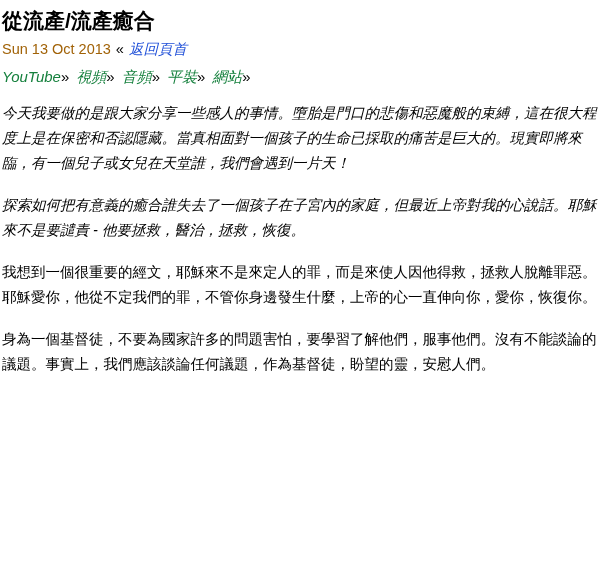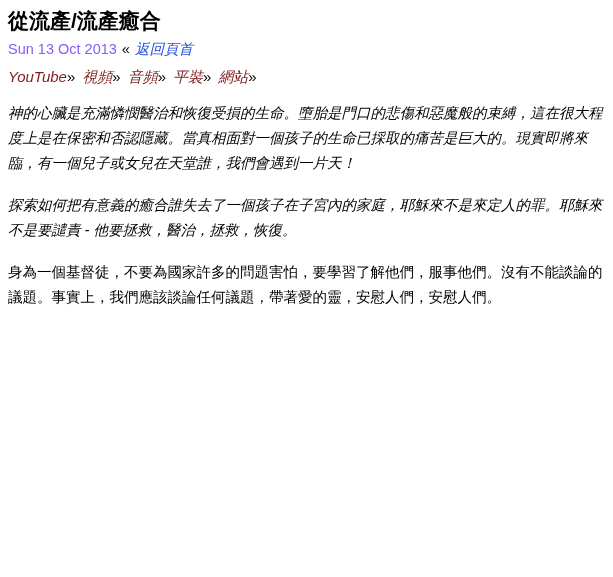--- a/index.html
+++ b/index.html
@@ -8,57 +8,57 @@
     background: #ffffff;
   }
   body {
     width: 613px;
     height: 577px;
     font-family: "Liberation Sans", sans-serif;
     color: #000000;
     overflow: hidden;
   }
   .page {
-    padding: 8px 10px 0 8px;
+    padding: 8px 10px 0 2px;
     box-sizing: border-box;
     width: 613px;
   }
   .post-title {
     font-size: 21px;
     font-weight: bold;
     line-height: 1.25;
     margin: 0 0 6px 0;
     color: #000;
     letter-spacing: 0px;
   }
   .meta-line {
     font-size: 14.5px;
     line-height: 1.35;
     margin: 0 0 7px 0;
     color: #000;
   }
   .meta-date {
-    color: #8b5cf6;
+    color: #a16207;
   }
   .meta-sep {
     color: #000;
     padding: 0 1px;
   }
   .link {
     color: #1f4fd8;
     text-decoration: none;
     font-style: italic;
   }
   .links-line {
     font-size: 15px;
     line-height: 1.35;
     margin: 0 0 14px 0;
   }
   .links-line .link {
-    color: #7f1d1d;
+    color: #15803d;
   }
   .links-line .plain {
     color: #000;
   }
   .links-line .gap {
     display: inline-block;
     width: 7px;
   }
   .body-text {
     font-size: 14.5px;
@@ -81,17 +81,18 @@
   <div class="meta-line">
     <span class="meta-date">Sun 13 Oct 2013</span>
     <span class="meta-sep">«</span>
     <a class="link" href="#">返回頁首</a>
   </div>
 
   <div class="links-line">
     <a class="link" href="#">YouTube</a><span class="plain">»</span><span class="gap"></span><a class="link" href="#">視頻</a><span class="plain">»</span><span class="gap"></span><a class="link" href="#">音頻</a><span class="plain">»</span><span class="gap"></span><a class="link" href="#">平裝</a><span class="plain">»</span><span class="gap"></span><a class="link" href="#">網站</a><span class="plain">»</span>
   </div>
 
-  <div class="body-text italic">神的心臟是充滿憐憫醫治和恢復受損的生命。墮胎是門口的悲傷和惡魔般的束縛，這在很大程度上是在保密和否認隱藏。當真相面對一個孩子的生命已採取的痛苦是巨大的。現實即將來臨，有一個兒子或女兒在天堂誰，我們會遇到一片天！</div>
-  <div class="body-text italic">探索如何把有意義的癒合誰失去了一個孩子在子宮內的家庭，耶穌來不是來定人的罪。耶穌來不是要譴責 - 他要拯救，醫治，拯救，恢復。</div>
-  <div class="body-text">身為一個基督徒，不要為國家許多的問題害怕，要學習了解他們，服事他們。沒有不能談論的議題。事實上，我們應該談論任何議題，帶著愛的靈，安慰人們，安慰人們。</div>
+  <div class="body-text italic">今天我要做的是跟大家分享一些感人的事情。墮胎是門口的悲傷和惡魔般的束縛，這在很大程度上是在保密和否認隱藏。當真相面對一個孩子的生命已採取的痛苦是巨大的。現實即將來臨，有一個兒子或女兒在天堂誰，我們會遇到一片天！</div>
+  <div class="body-text italic">探索如何把有意義的癒合誰失去了一個孩子在子宮內的家庭，但最近上帝對我的心說話。耶穌來不是要譴責 - 他要拯救，醫治，拯救，恢復。</div>
+  <div class="body-text">我想到一個很重要的經文，耶穌來不是來定人的罪，而是來使人因他得救，拯救人脫離罪惡。耶穌愛你，他從不定我們的罪，不管你身邊發生什麼，上帝的心一直伸向你，愛你，恢復你。</div>
+  <div class="body-text">身為一個基督徒，不要為國家許多的問題害怕，要學習了解他們，服事他們。沒有不能談論的議題。事實上，我們應該談論任何議題，作為基督徒，盼望的靈，安慰人們。</div>
 
 </div>
 
 </body></html>

